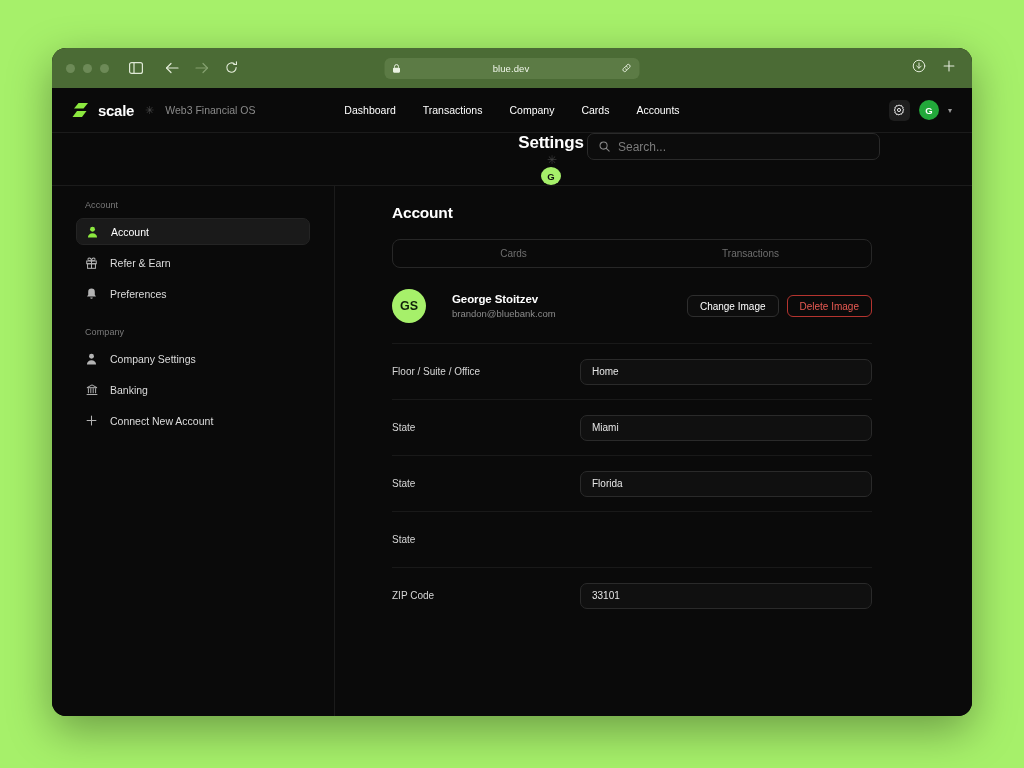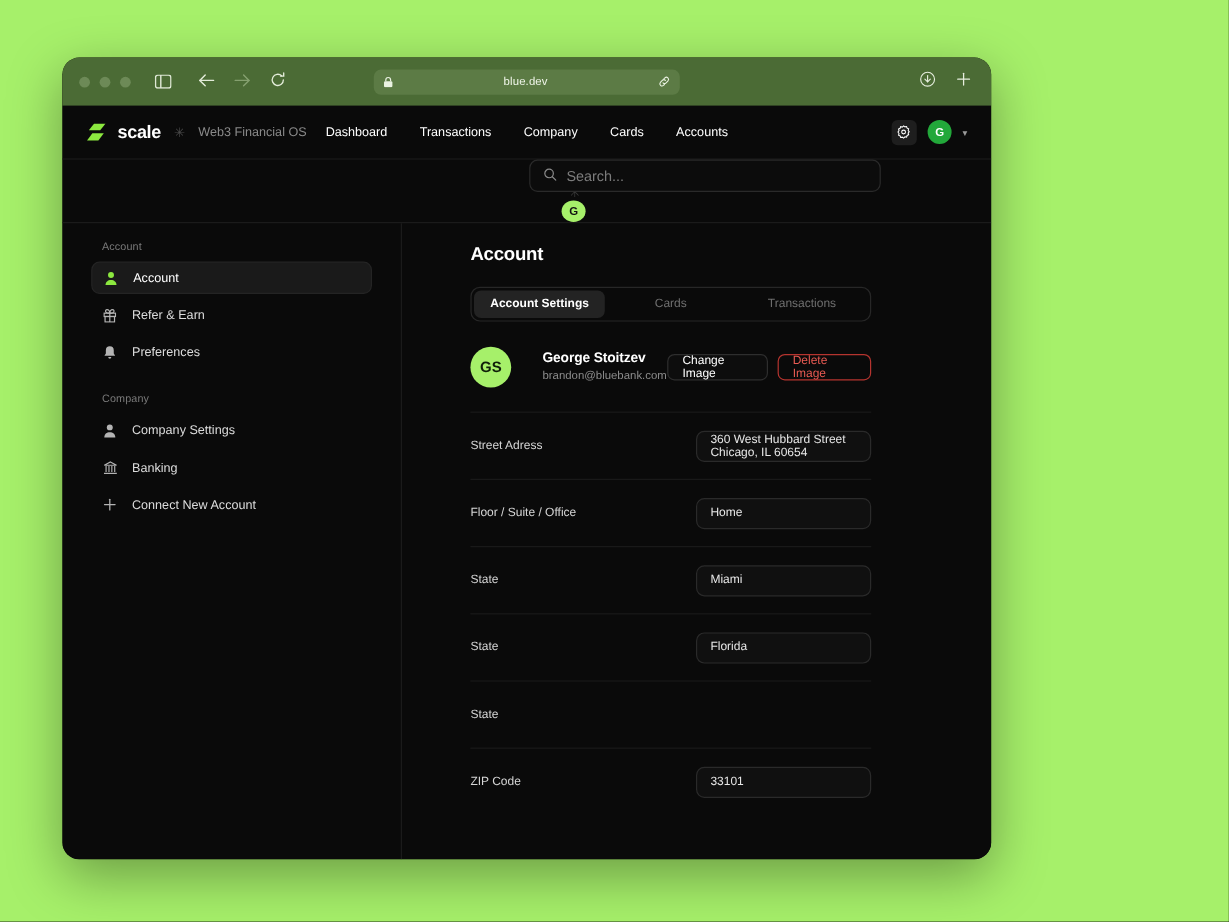--- a/index.html
+++ b/index.html
@@ -12,21 +12,21 @@
     background: #a6f06a;
     display: flex;
     align-items: center;
     justify-content: center;
   }
 
   
   .browser-window {
     position: absolute;
     left: 52px; top: 48px;
-    width: 774px; height: 668px;
+    width: 920px; height: 668px;
     border-radius: 14px;
     overflow: hidden;
     background: #070707;
     box-shadow: 0 14px 44px rgba(0,0,0,0.35);
   }
 
   
   .titlebar {
     height: 40px;
     background: #4b6b35;
@@ -443,41 +443,36 @@
               </svg>
           </span>
           <span class="side-item-label">Connect New Account</span>
         </div>
       </div>
 
       <div class="main">
         <div class="main-title">Account</div>
 
         <div class="tabs">
-          <div class="tab active">Account Settings</div>
           <div class="tab">Cards</div>
           <div class="tab">Transactions</div>
         </div>
 
         <div class="profile-row">
           <div class="avatar-lg">GS</div>
           <div class="profile-meta">
             <div class="profile-name">George Stoitzev</div>
             <div class="profile-mail">brandon@bluebank.com</div>
           </div>
           <div class="profile-actions">
             <div class="btn btn-outline">Change Image</div>
             <div class="btn btn-danger">Delete Image</div>
           </div>
         </div>
 
-        <div class="field-row">
-          <div class="field-label">Street Adress</div>
-          <div class="field-input">360 West Hubbard Street Chicago, IL 60654</div>
-        </div>
 
         <div class="field-row">
           <div class="field-label">Floor / Suite / Office</div>
           <div class="field-input">Home</div>
         </div>
 
         <div class="field-row">
           <div class="field-label">State</div>
           <div class="field-input">Miami</div>
         </div>

